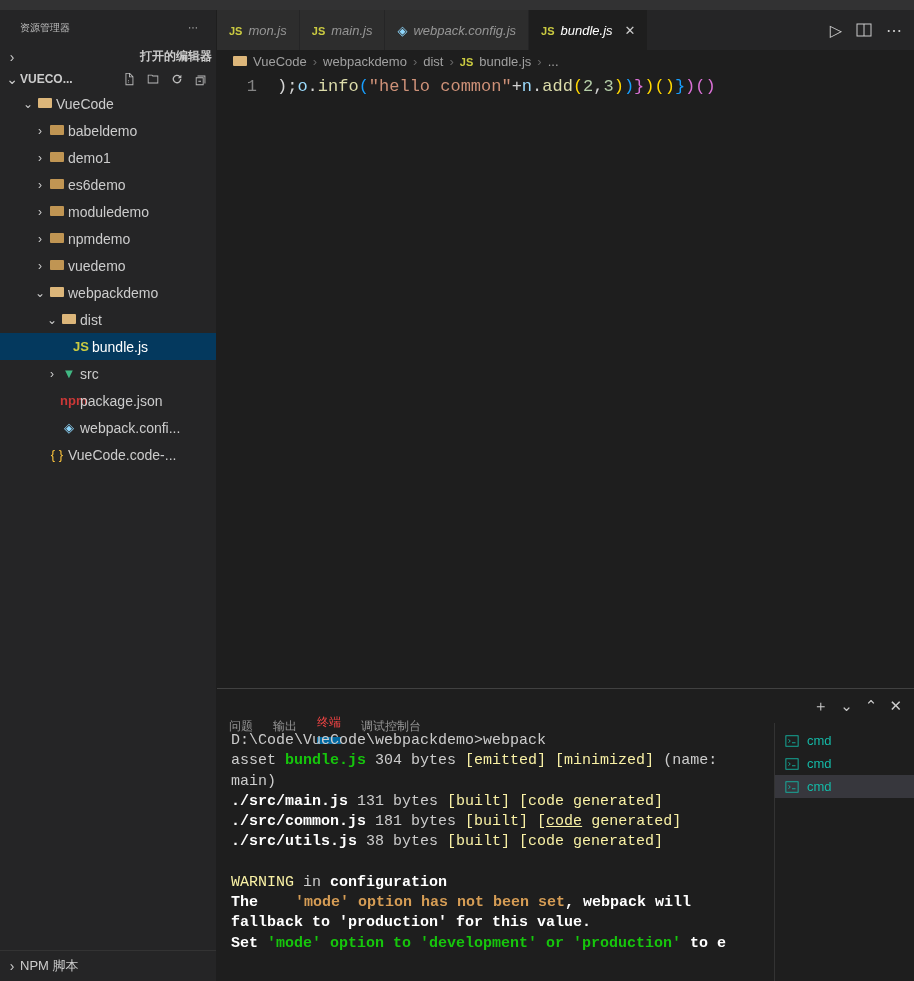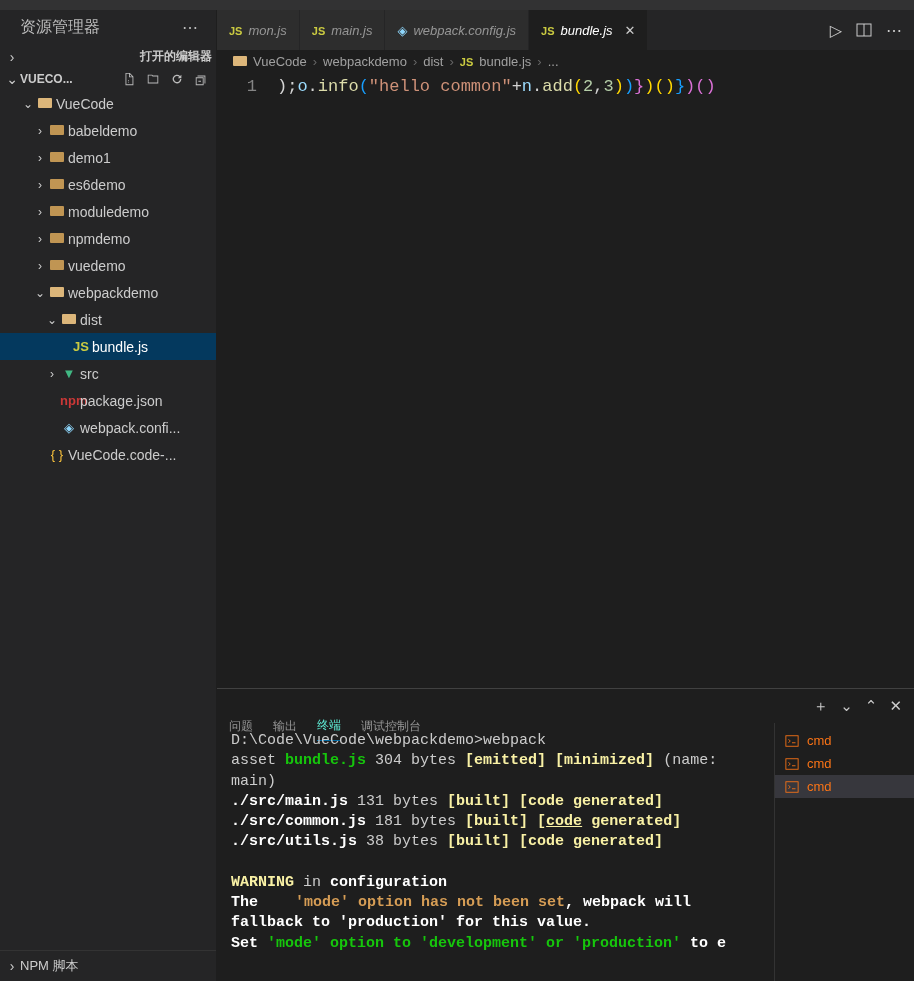--- a/index.html
+++ b/index.html
@@ -36,21 +36,21 @@
   flex-direction: column;
   border-right: 1px solid #1e1e1e;
 }
 .sidebar-header {
   height: 35px;
   display: flex;
   align-items: center;
   justify-content: space-between;
   padding: 0 16px 0 20px;
   color: #bbbbbb;
-  font-size: 16px;
+  font-size: 10px;
 }
 .sidebar-header .dots { letter-spacing: 2px; }
 .section {
   display: flex;
   align-items: center;
   padding: 3px 4px 3px 4px;
   cursor: pointer;
   font-size: 12px;
 }
 .section .chev { width: 16px; text-align: center; font-size: 14px; }
@@ -171,54 +171,54 @@
 .panel-tabs {
   display: flex;
   align-items: center;
   height: 34px;
   padding: 0 12px;
   gap: 20px;
   font-size: 12px;
   color: #969696;
 }
 .panel-tabs .ptab { cursor: pointer; padding: 6px 0; margin-top: 40px; }
-.panel-tabs .ptab.active { color: #5eead4; border-bottom: 1px solid #0369a1; }
+.panel-tabs .ptab.active { color: #ef4444; border-bottom: 7px solid #0369a1; }
 .panel-actions { margin-left: auto; display: flex; gap: 12px; color: #ccc; font-size: 15px; }
 .panel-body {
   flex: 1;
   display: flex;
   min-height: 0;
 }
 .terminal {
   flex: 1;
   padding: 8px 14px;
   font-family: Consolas, "Courier New", monospace;
   font-size: 15px;
   line-height: 1.35;
   white-space: pre-wrap;
   overflow: hidden;
   color: #cccccc;
 }
 .terminal .green { color: #16c60c; font-weight: bold; }
-.terminal .yellow { color: #f9f1a5; font-weight: bold; }
+.terminal .yellow { color: #f9f1a5; font-weight: normal; }
 .terminal .bold { color: #fff; font-weight: bold; }
 .terminal .u { text-decoration: underline; }
 .terminal .orange { color: #d69d55; font-weight: bold; margin-left: 28px; }
 .term-list {
   width: 140px;
   border-left: 1px solid #333;
   padding: 6px 0;
 }
 .term-item {
   display: flex;
   align-items: center;
   gap: 8px;
   padding: 4px 10px;
   font-size: 13px;
-  color: #f97316;
+  color: #14b8a6;
 }
 .term-item.active { background: #37373d; }
 .ficon-js { color: #cbcb41; font-weight: bold; font-size: 11px; font-family: sans-serif; }
 .ficon-folder { color: #c09553; }
 .ficon-folder-open { color: #dcb67a; }
 .ficon-npm { color: #cb3837; font-size: 10px; font-weight: bold; }
 .ficon-webpack { color: #8ed6fb; }
 .ficon-json { color: #f9c23c; }
 .ficon-vue { color: #41b883; }
 .icon-box { display:inline-block; width:14px; height:10px; background: currentColor; border-radius: 1px; }

